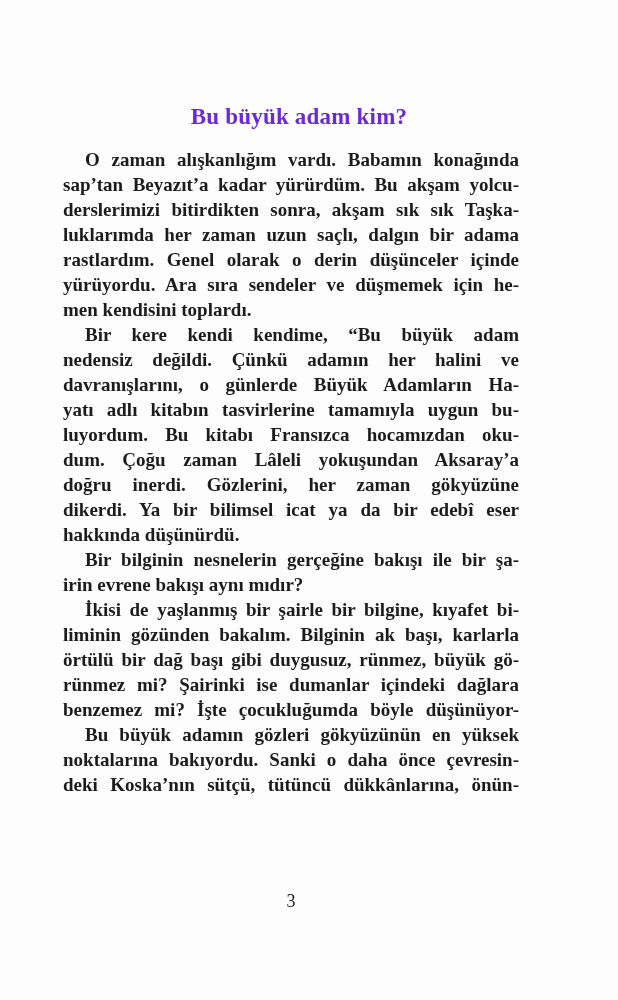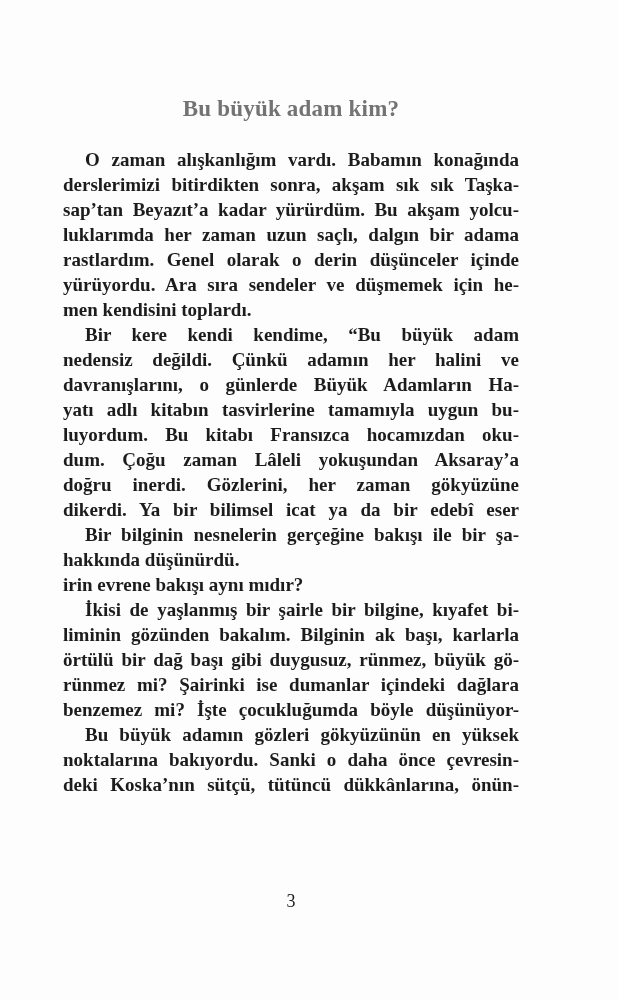--- a/index.html
+++ b/index.html
@@ -14,26 +14,26 @@
     background: #fdfdfd;
     overflow: hidden;
     font-family: "Liberation Serif", "DejaVu Serif", serif;
     color: #1c1c1c;
   }
   .title {
     position: absolute;
     top: 96px;
     left: 63px;
     width: 456px;
-    margin: 0;
+    margin: 8px;
     text-align: center;
     font-size: 23px;
     font-weight: 700;
     letter-spacing: 0.2px;
-    color: #737373;
+    color: #6d28d9;
   }
   .body-text {
     position: absolute;
     top: 147px;
     left: 63px;
     width: 456px;
     font-size: 19px;
     line-height: 25px;
   }
   .line {
@@ -60,36 +60,36 @@
   }
 </style>
 </head>
 <body>
 
 <div class="page">
   <h1 class="title">Bu büyük adam kim?</h1>
 
   <div class="body-text">
       <div class="line indent">O zaman alışkanlığım vardı. Babamın konağında</div>
+      <div class="line">sap’tan Beyazıt’a kadar yürürdüm. Bu akşam yolcu-</div>
       <div class="line">derslerimizi bitirdikten sonra, akşam sık sık Taşka-</div>
-      <div class="line">sap’tan Beyazıt’a kadar yürürdüm. Bu akşam yolcu-</div>
       <div class="line">luklarımda her zaman uzun saçlı, dalgın bir adama</div>
       <div class="line">rastlardım. Genel olarak o derin düşünceler içinde</div>
       <div class="line">yürüyordu. Ara sıra sendeler ve düşmemek için he-</div>
       <div class="line flush">men kendisini toplardı.</div>
       <div class="line indent">Bir kere kendi kendime, “Bu büyük adam</div>
       <div class="line">nedensiz değildi. Çünkü adamın her halini ve</div>
       <div class="line">davranışlarını, o günlerde Büyük Adamların Ha-</div>
       <div class="line">yatı adlı kitabın tasvirlerine tamamıyla uygun bu-</div>
       <div class="line">luyordum. Bu kitabı Fransızca hocamızdan oku-</div>
       <div class="line">dum. Çoğu zaman Lâleli yokuşundan Aksaray’a</div>
       <div class="line">doğru inerdi. Gözlerini, her zaman gökyüzüne</div>
       <div class="line">dikerdi. Ya bir bilimsel icat ya da bir edebî eser</div>
+      <div class="line flush">hakkında düşünürdü.</div>
       <div class="line indent">Bir bilginin nesnelerin gerçeğine bakışı ile bir şa-</div>
-      <div class="line flush">hakkında düşünürdü.</div>
       <div class="line flush">irin evrene bakışı aynı mıdır?</div>
       <div class="line indent">İkisi de yaşlanmış bir şairle bir bilgine, kıyafet bi-</div>
       <div class="line">liminin gözünden bakalım. Bilginin ak başı, karlarla</div>
       <div class="line">örtülü bir dağ başı gibi duygusuz, rünmez, büyük gö-</div>
       <div class="line">rünmez mi? Şairinki ise dumanlar içindeki dağlara</div>
       <div class="line">benzemez mi? İşte çocukluğumda böyle düşünüyor-</div>
       <div class="line indent">Bu büyük adamın gözleri gökyüzünün en yüksek</div>
       <div class="line">noktalarına bakıyordu. Sanki o daha önce çevresin-</div>
       <div class="line">deki Koska’nın sütçü, tütüncü dükkânlarına, önün-</div>
     </div>

